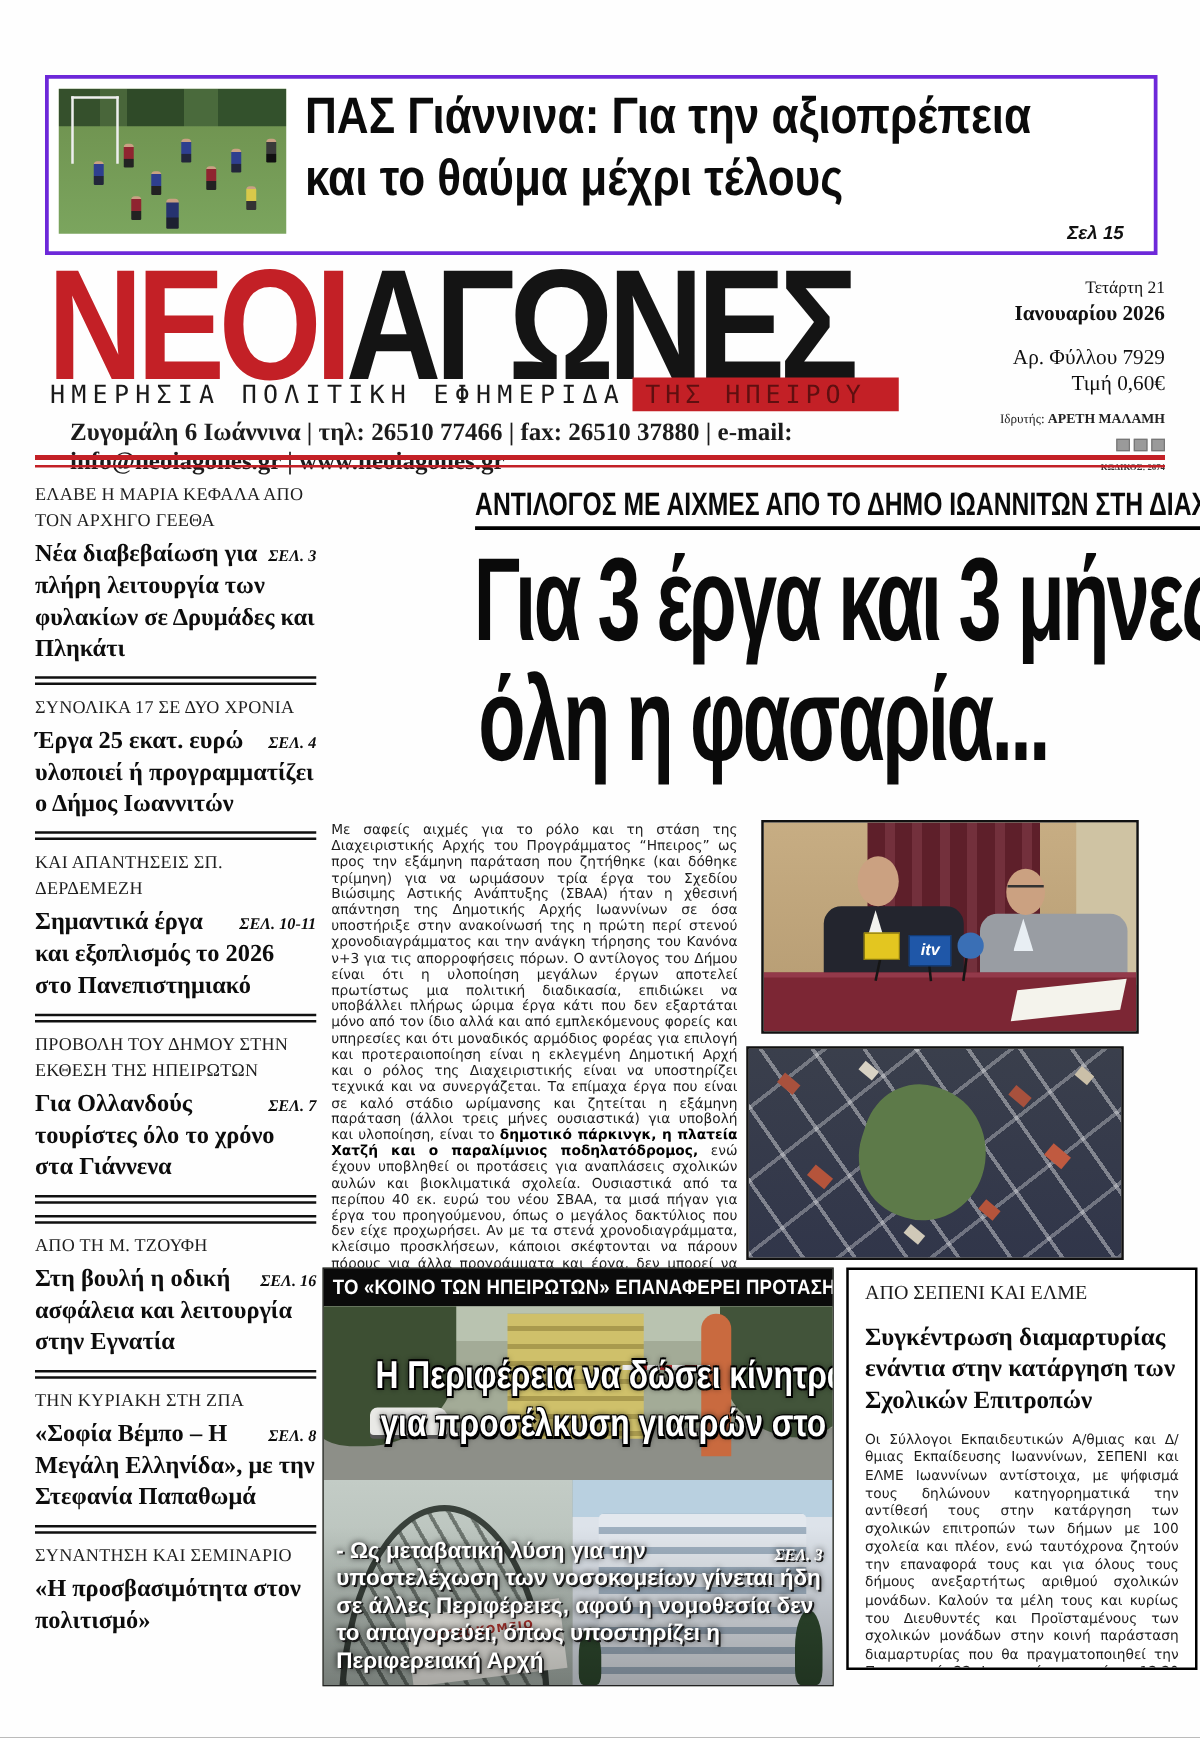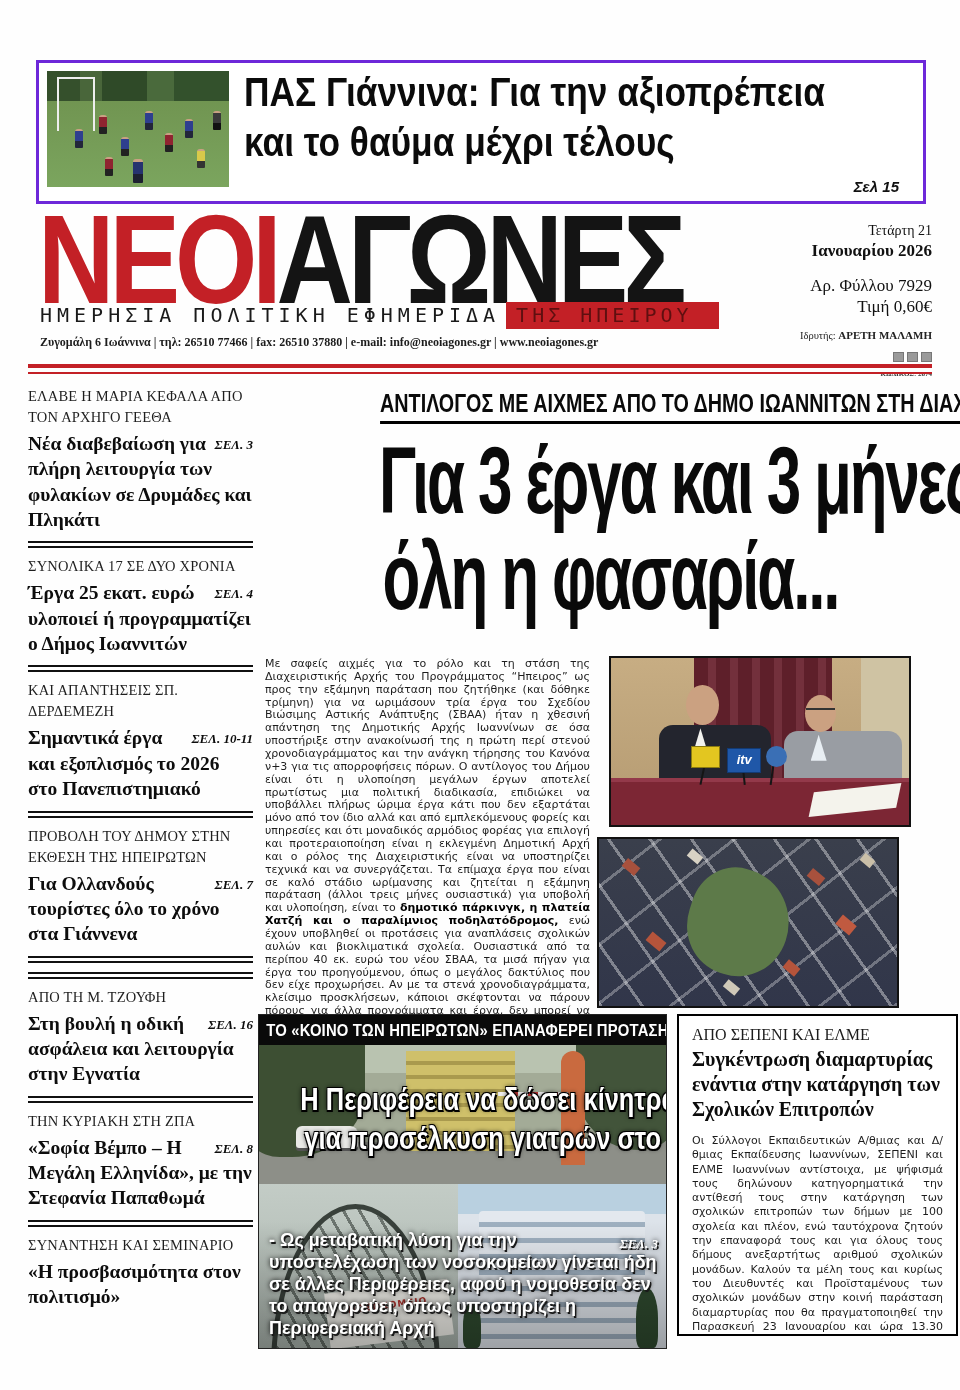--- a/index.html
+++ b/index.html
@@ -19,21 +19,21 @@
 
   
   .logo{position:absolute;left:38px;top:213px;white-space:nowrap;}
   .logo .inner{display:inline-block;transform:scaleX(.84);transform-origin:left;
      font-family:"Liberation Sans",sans-serif;font-weight:900;font-size:126px;letter-spacing:-6px;line-height:.75;}
   .logo .p1{color:#c32026;} .logo .p2{color:#141414;}
   .subtitle-row{position:absolute;left:40px;top:303px;width:720px;white-space:nowrap;}
   .subtitle{font-family:"DejaVu Sans Mono",monospace;font-size:20px;letter-spacing:5px;color:#1a1a1a;}
   .subtitle-badge{font-family:"DejaVu Sans Mono",monospace;font-size:20px;letter-spacing:4px;
      background:#c32026;color:#5f0f10;padding:1px 26px 2px 10px;margin-left:6px;}
-  .contact{position:absolute;left:40px;top:335px;width:720px;font-weight:bold;font-size:12px;color:#1c1c1c;}
+  .contact{position:absolute;left:56px;top:335px;width:720px;font-weight:bold;font-size:20px;color:#1c1c1c;}
 
   .issue-col{position:absolute;left:760px;top:222px;width:172px;text-align:right;line-height:1.25;}
   .issue-col .d1{font-size:14px;} .issue-col .d2{font-size:17px;font-weight:bold;}
   .issue-col .num{font-size:17px;margin-top:14px;} .issue-col .price{font-size:17px;}
   .founder{font-size:10.5px;margin-top:12px;color:#222;}
   .founder b{font-size:11px;}
   .pub-icons{display:inline-block;margin-top:4px;}
   .pub-icons i{display:inline-block;width:9px;height:8px;background:#9a9a9a;margin-left:3px;border:1px solid #777;}
   .code{font-size:7px;font-weight:bold;color:#333;margin-top:3px;}
 
@@ -120,21 +120,21 @@
      font-family:"Liberation Sans",sans-serif;font-weight:bold;font-size:18px;line-height:1.22;color:#fff;
      text-shadow:1.5px 1.5px 0 #1a1a1a,0 0 5px #000;}
   .health-cap .pg{float:right;font-size:13px;font-style:italic;font-family:"Liberation Serif",serif;margin-top:6px;}
   .health-shade{position:absolute;left:0;bottom:0;width:100%;height:42%;z-index:4;
      background:linear-gradient(rgba(0,0,0,0),rgba(0,0,0,.30));}
 
   
   .schools{position:absolute;left:677px;top:1014px;width:281px;height:322px;border:2.5px solid #000;
      background:#fff;padding:10px 13px;box-sizing:border-box;overflow:hidden;}
   .schools .kicker{font-size:16px;color:#1c1c1c;}
-  .schools .title{font-size:20px;font-weight:bold;line-height:1.25;margin-top:3px;color:#0b0b0b;}
+  .schools .title{font-size:20px;font-weight:bold;line-height:1.25;margin-top:14px;color:#0b0b0b;}
   .schools .body{margin-top:12px;text-align:justify;font-family:"DejaVu Sans",sans-serif;
      font-size:11px;line-height:1.3;color:#1d1d1d;}
 </style>
 </head>
 <body>
 
 <div class="page">
 
   <div class="banner">
     <div class="banner-photo">

